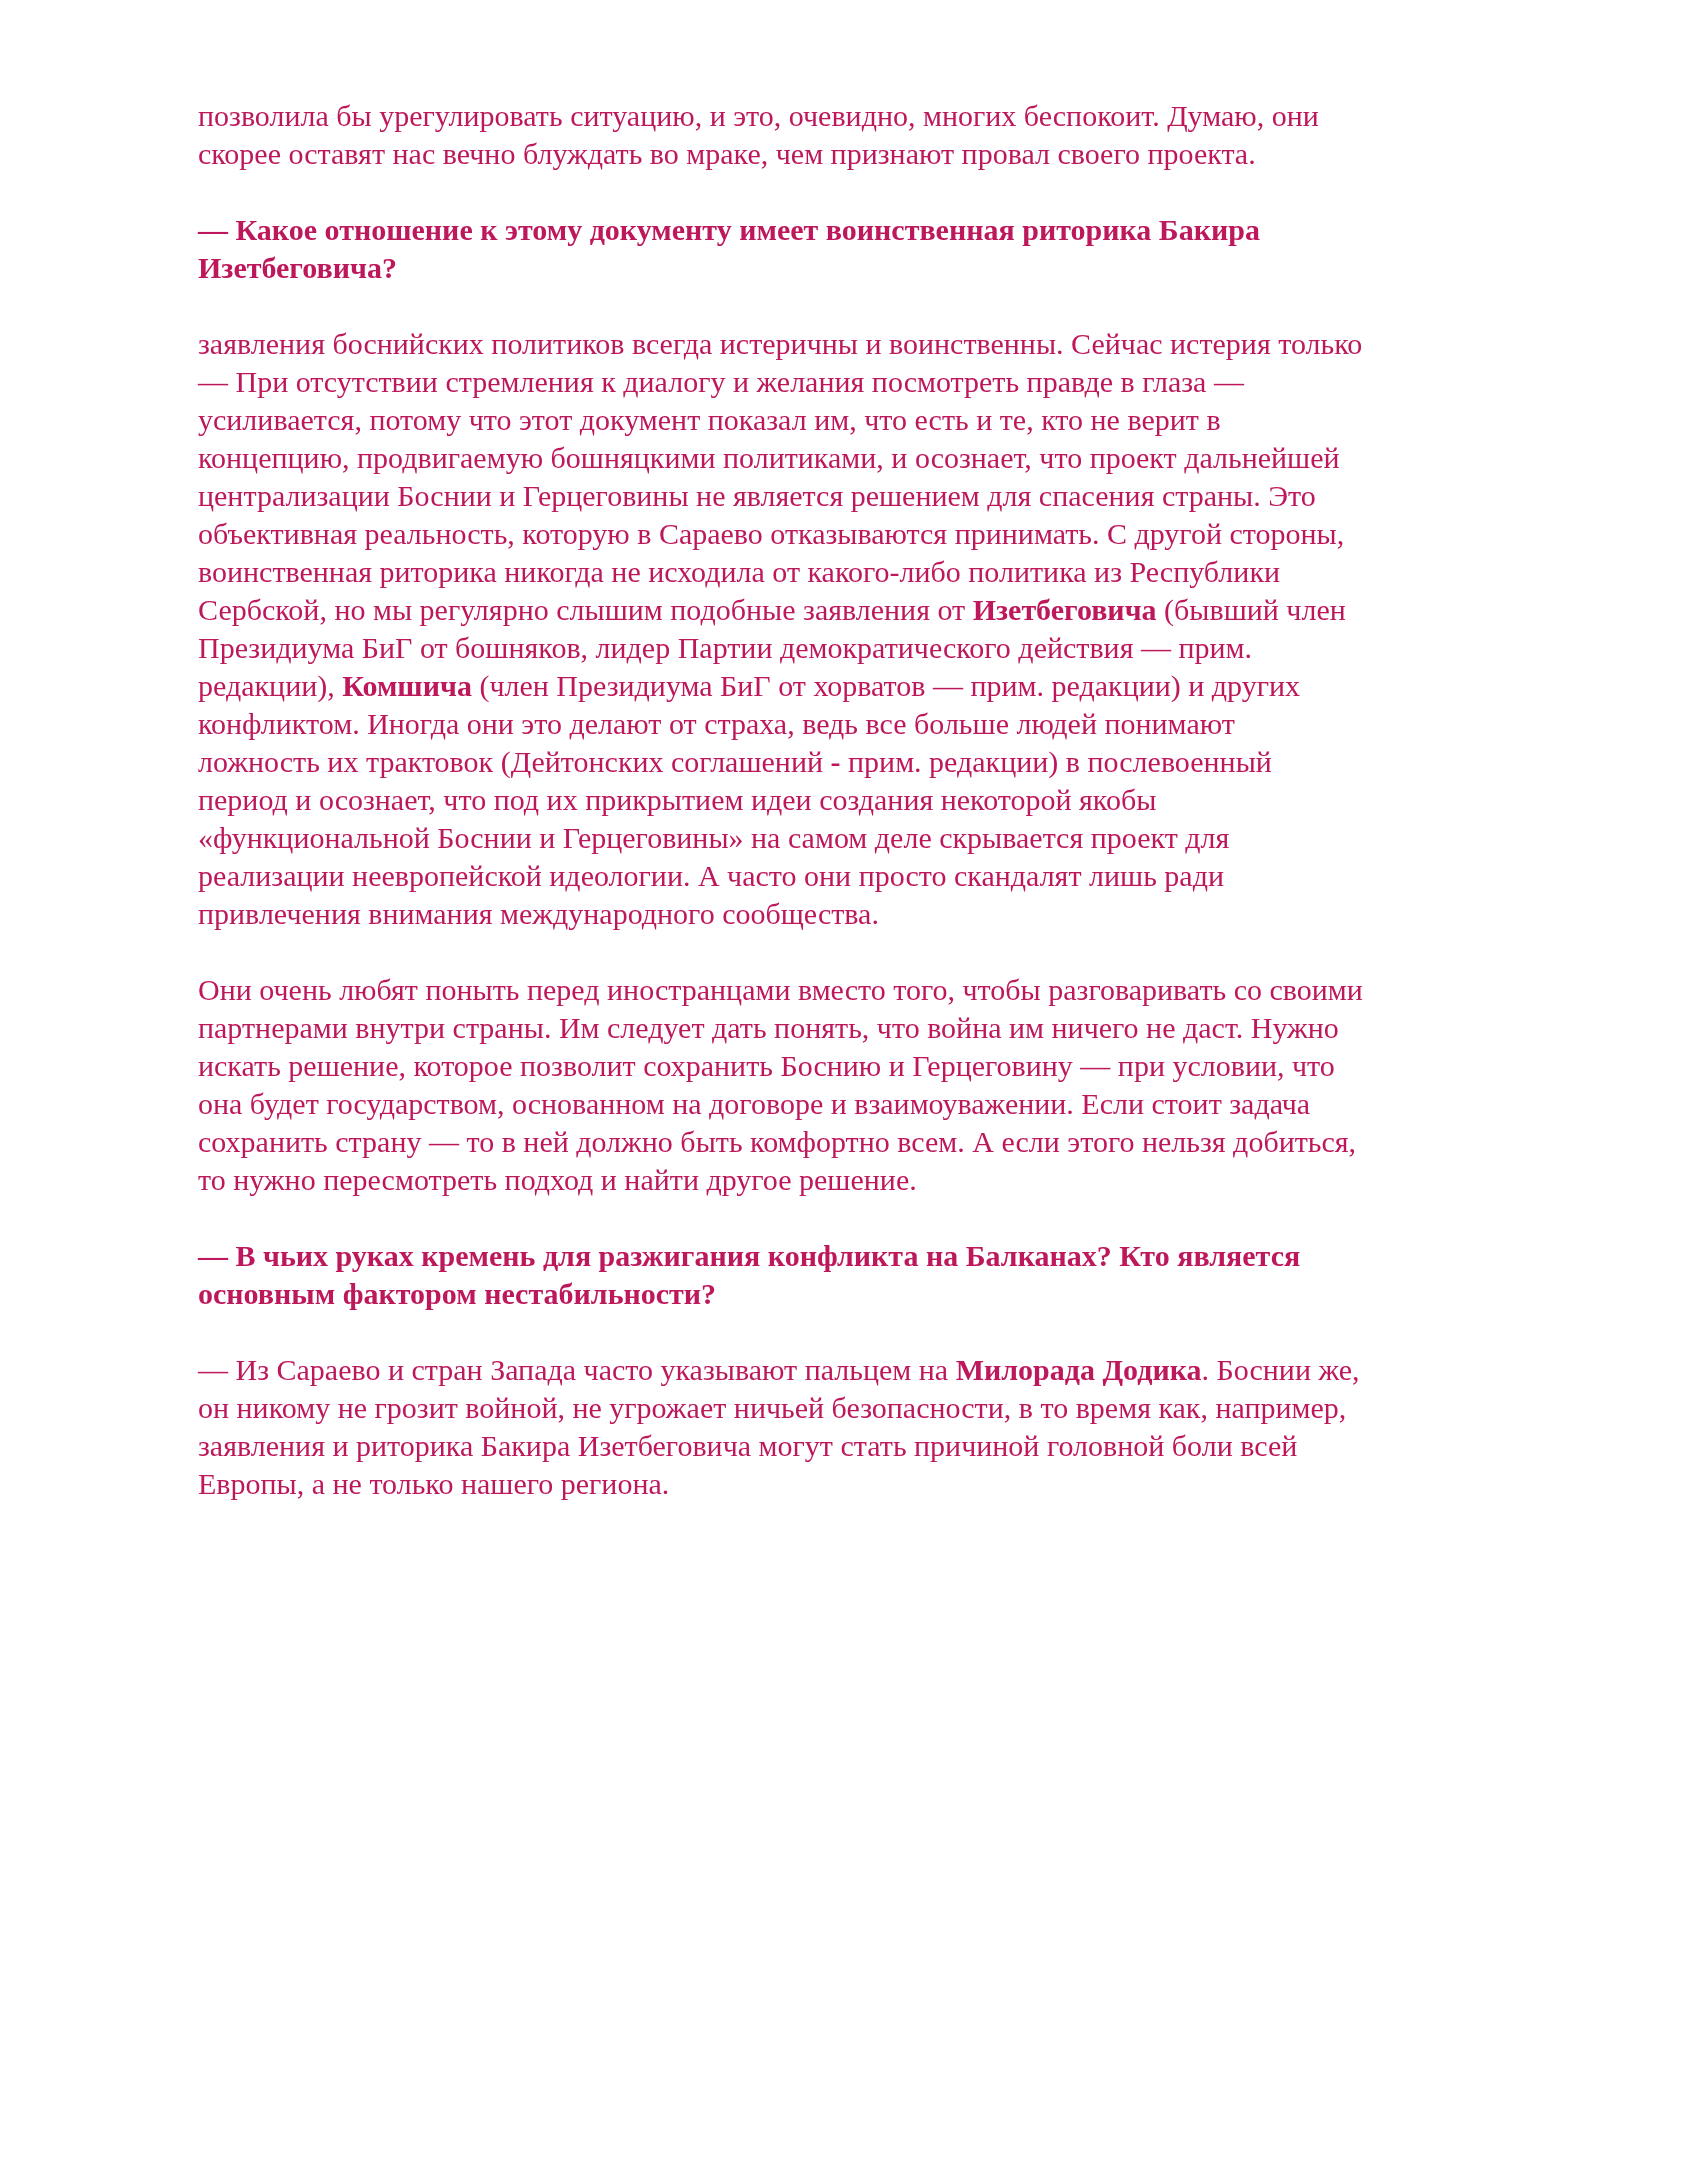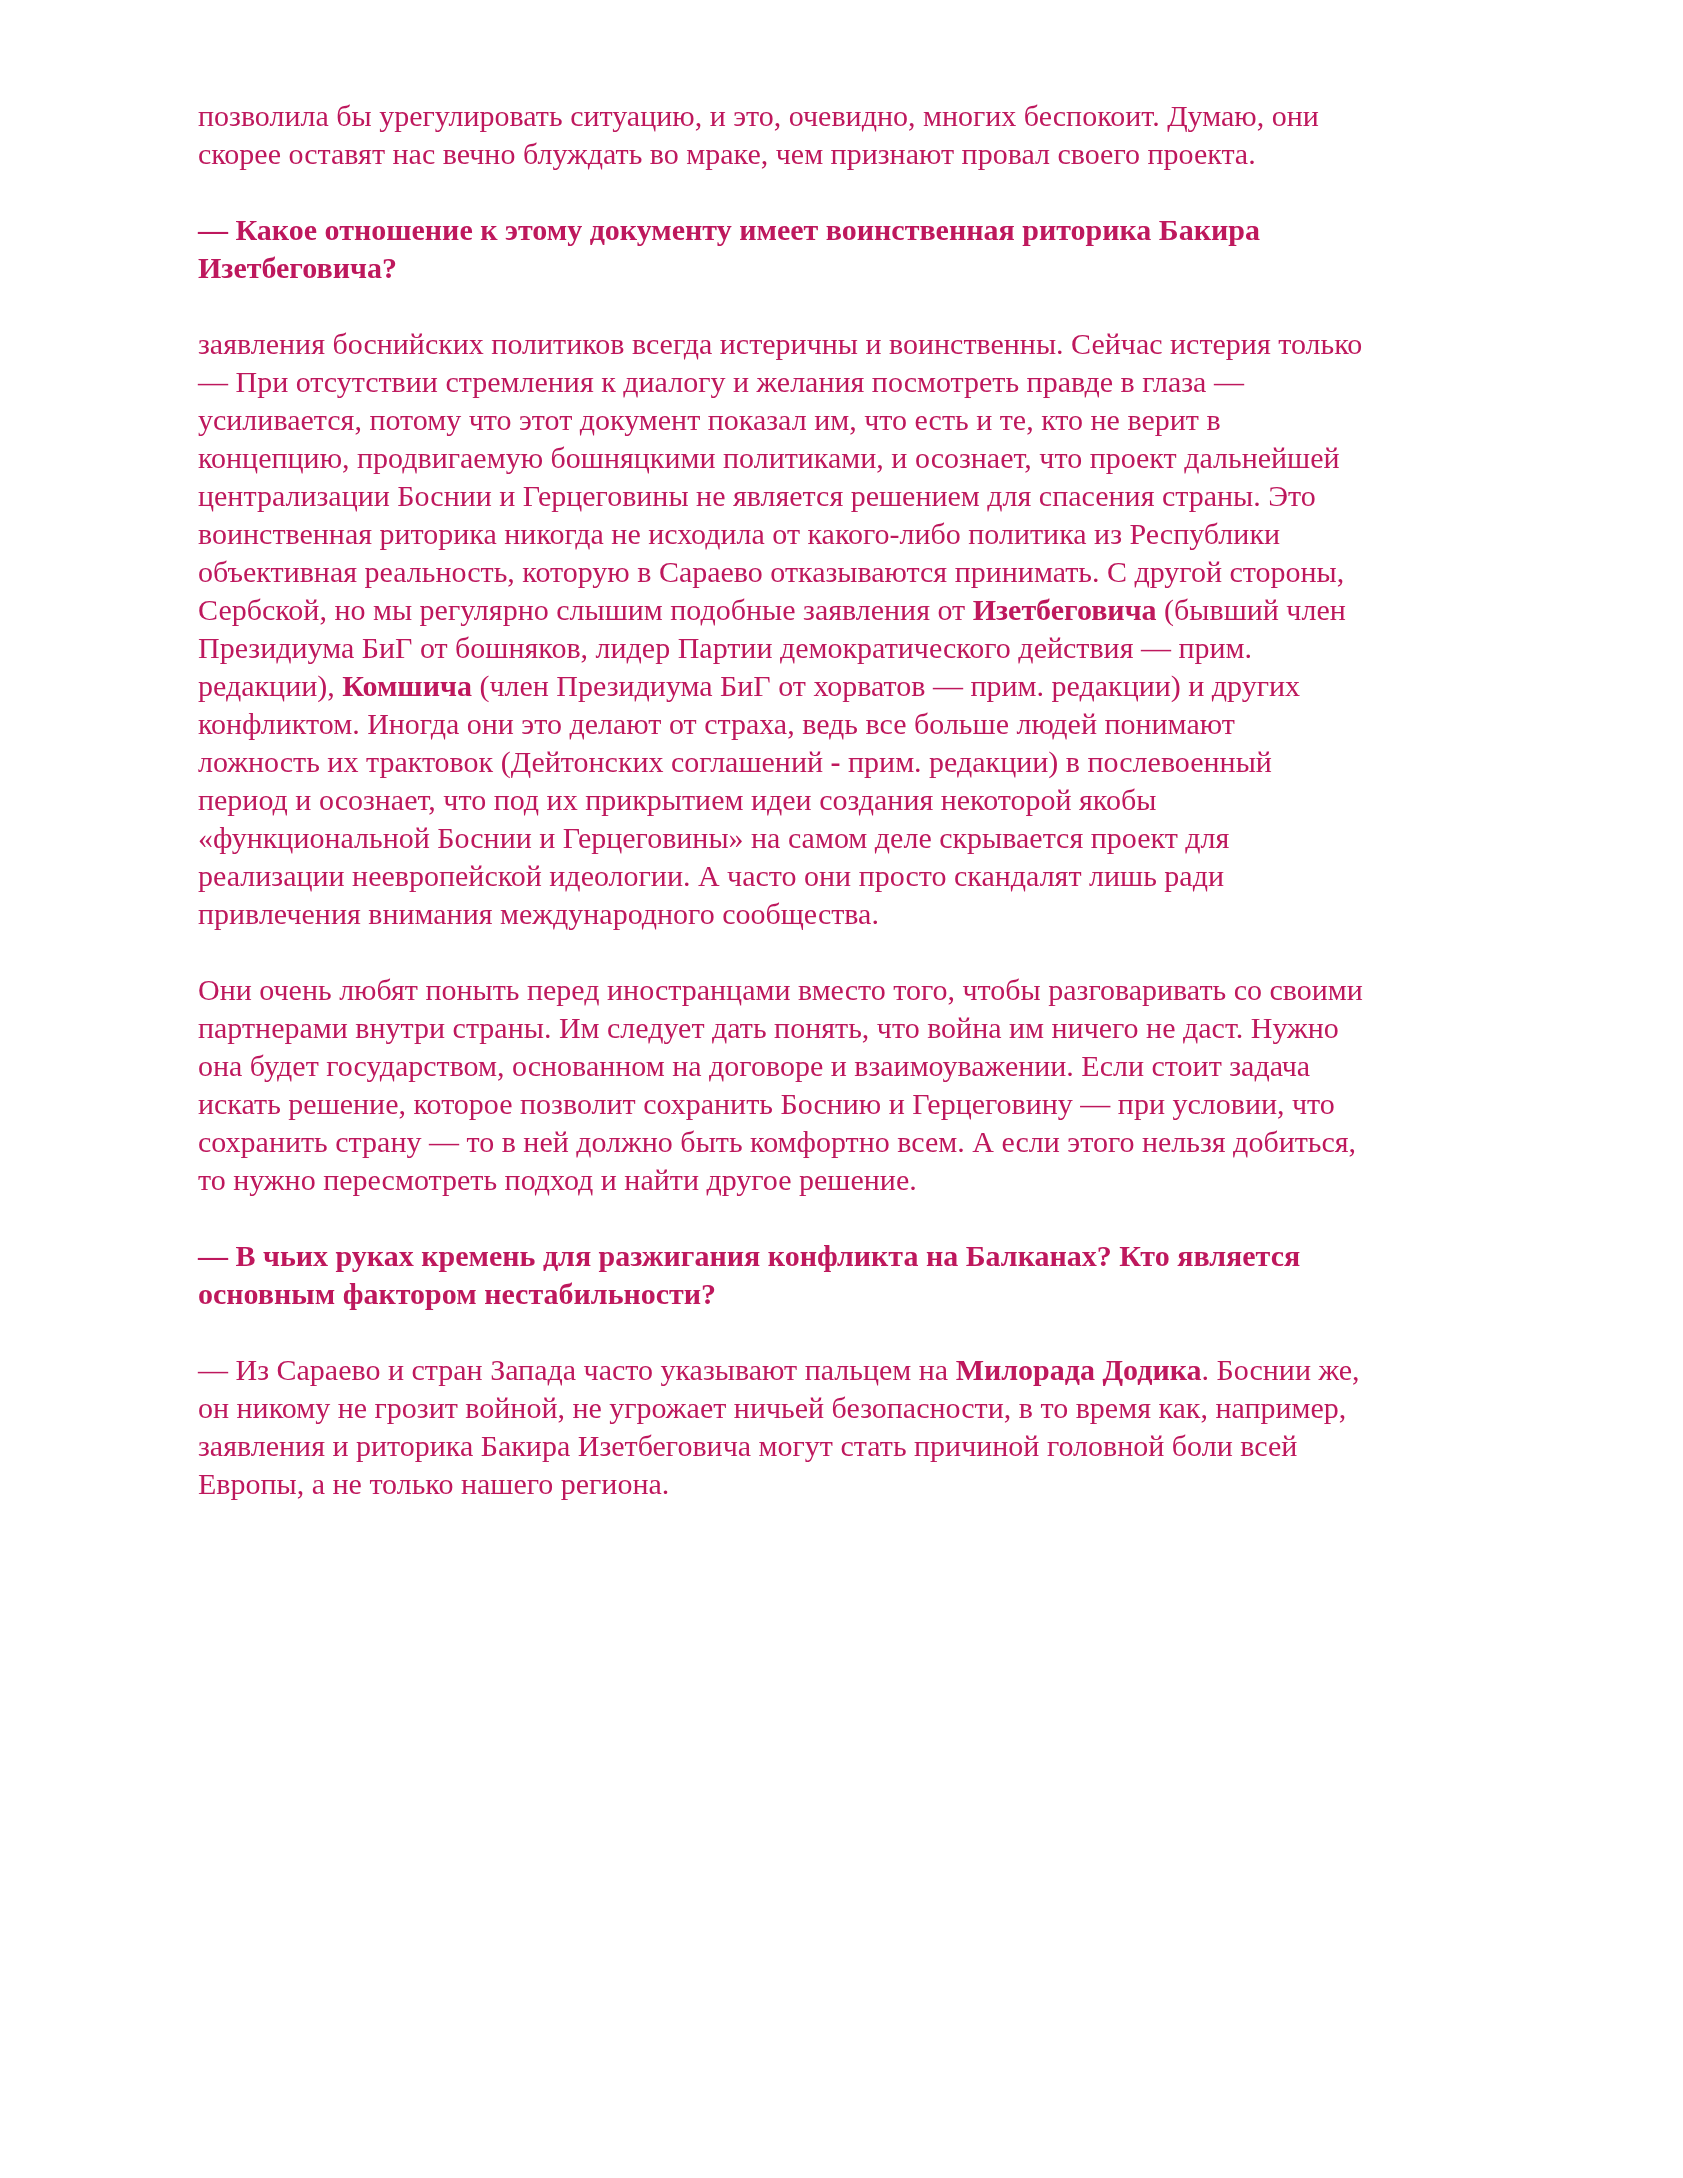--- a/index.html
+++ b/index.html
@@ -49,37 +49,37 @@
     <p class="para question">
       <span class="line"><span>— Какое отношение к этому документу имеет воинственная риторика Бакира</span></span>
       <span class="line"><span>Изетбеговича?</span></span>
     </p>
     <p class="para">
       <span class="line"><span>заявления боснийских политиков всегда истеричны и воинственны. Сейчас истерия только</span></span>
       <span class="line"><span>— При отсутствии стремления к диалогу и желания посмотреть правде в глаза —</span></span>
       <span class="line"><span>усиливается, потому что этот документ показал им, что есть и те, кто не верит в</span></span>
       <span class="line"><span>концепцию, продвигаемую бошняцкими политиками, и осознает, что проект дальнейшей</span></span>
       <span class="line"><span>централизации Боснии и Герцеговины не является решением для спасения страны. Это</span></span>
+      <span class="line"><span>объективная реальность, которую в Сараево отказываются принимать. С другой стороны,</span></span>
       <span class="line"><span>воинственная риторика никогда не исходила от какого-либо политика из Республики</span></span>
-      <span class="line"><span>объективная реальность, которую в Сараево отказываются принимать. С другой стороны,</span></span>
       <span class="line"><span>Сербской, но мы регулярно слышим подобные заявления от </span><span class="bold">Изетбеговича</span><span> (бывший член</span></span>
       <span class="line"><span>Президиума БиГ от бошняков, лидер Партии демократического действия — прим.</span></span>
       <span class="line"><span>редакции), </span><span class="bold">Комшича</span><span> (член Президиума БиГ от хорватов — прим. редакции) и других</span></span>
       <span class="line"><span>конфликтом. Иногда они это делают от страха, ведь все больше людей понимают</span></span>
       <span class="line"><span>ложность их трактовок (Дейтонских соглашений </span><span class="bold">-</span><span> прим. редакции) в послевоенный</span></span>
       <span class="line"><span>период и осознает, что под их прикрытием идеи создания некоторой якобы</span></span>
       <span class="line"><span>«функциональной Боснии и Герцеговины» на самом деле скрывается проект для</span></span>
       <span class="line"><span>реализации неевропейской идеологии. А часто они просто скандалят лишь ради</span></span>
       <span class="line"><span>привлечения внимания международного сообщества.</span></span>
     </p>
     <p class="para">
       <span class="line"><span>Они очень любят поныть перед иностранцами вместо того, чтобы разговаривать со своими</span></span>
       <span class="line"><span>партнерами внутри страны. Им следует дать понять, что война им ничего не даст. Нужно</span></span>
+      <span class="line"><span>искать решение, которое позволит сохранить Боснию и Герцеговину — при условии, что</span></span>
       <span class="line"><span>она будет государством, основанном на договоре и взаимоуважении. Если стоит задача</span></span>
-      <span class="line"><span>искать решение, которое позволит сохранить Боснию и Герцеговину — при условии, что</span></span>
       <span class="line"><span>сохранить страну — то в ней должно быть комфортно всем. А если этого нельзя добиться,</span></span>
       <span class="line"><span>то нужно пересмотреть подход и найти другое решение.</span></span>
     </p>
     <p class="para question">
       <span class="line"><span>— В чьих руках кремень для разжигания конфликта на Балканах? Кто является</span></span>
       <span class="line"><span>основным фактором нестабильности?</span></span>
     </p>
     <p class="para">
       <span class="line"><span>— Из Сараево и стран Запада часто указывают пальцем на </span><span class="bold">Милорада Додика</span><span>. Боснии же,</span></span>
       <span class="line"><span>он никому не грозит войной, не угрожает ничьей безопасности, в то время как, например,</span></span>

